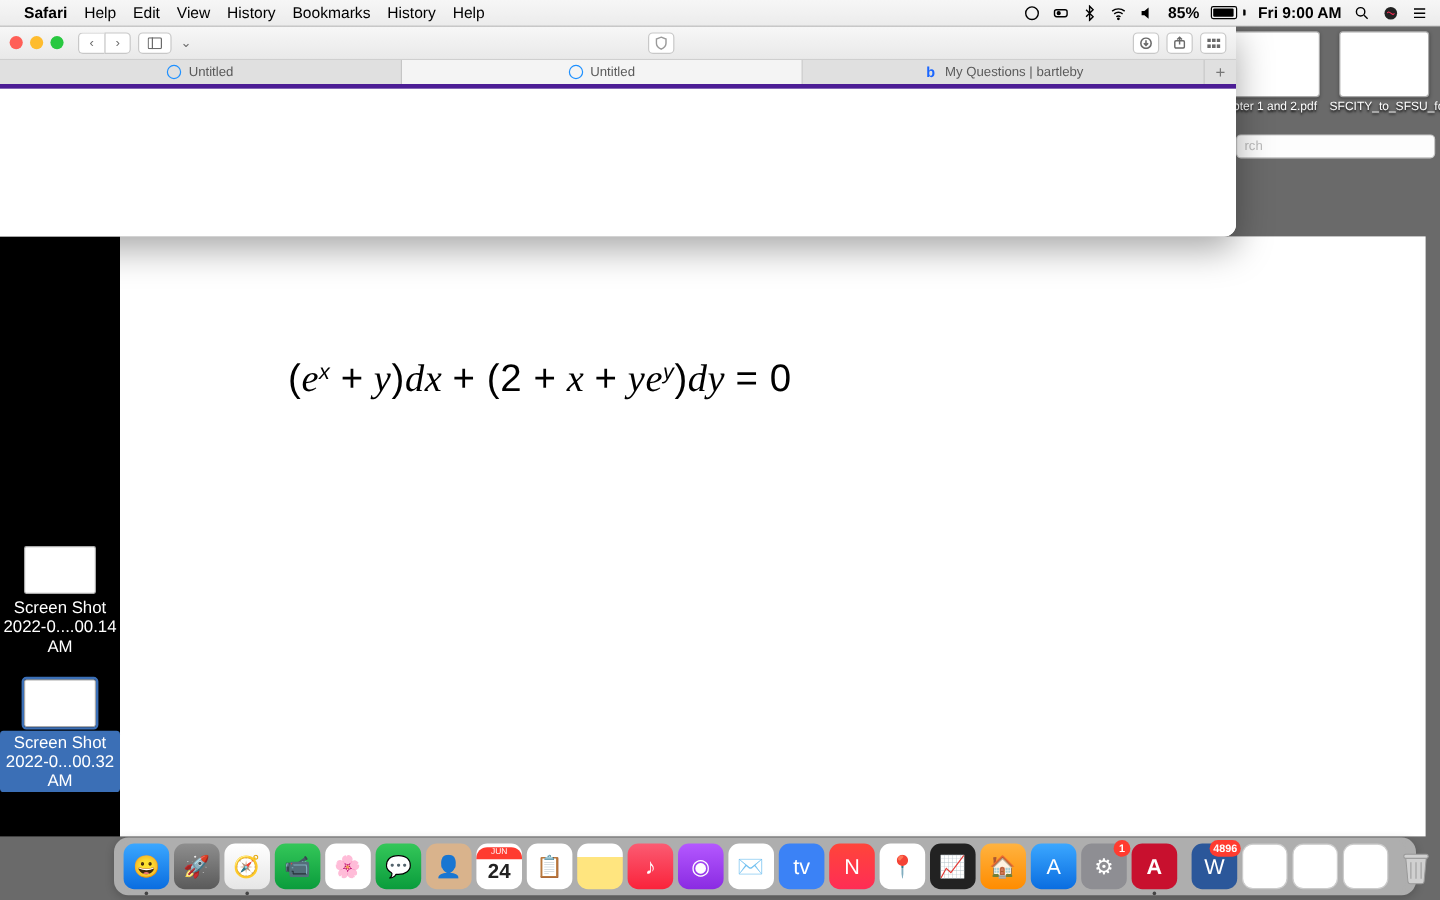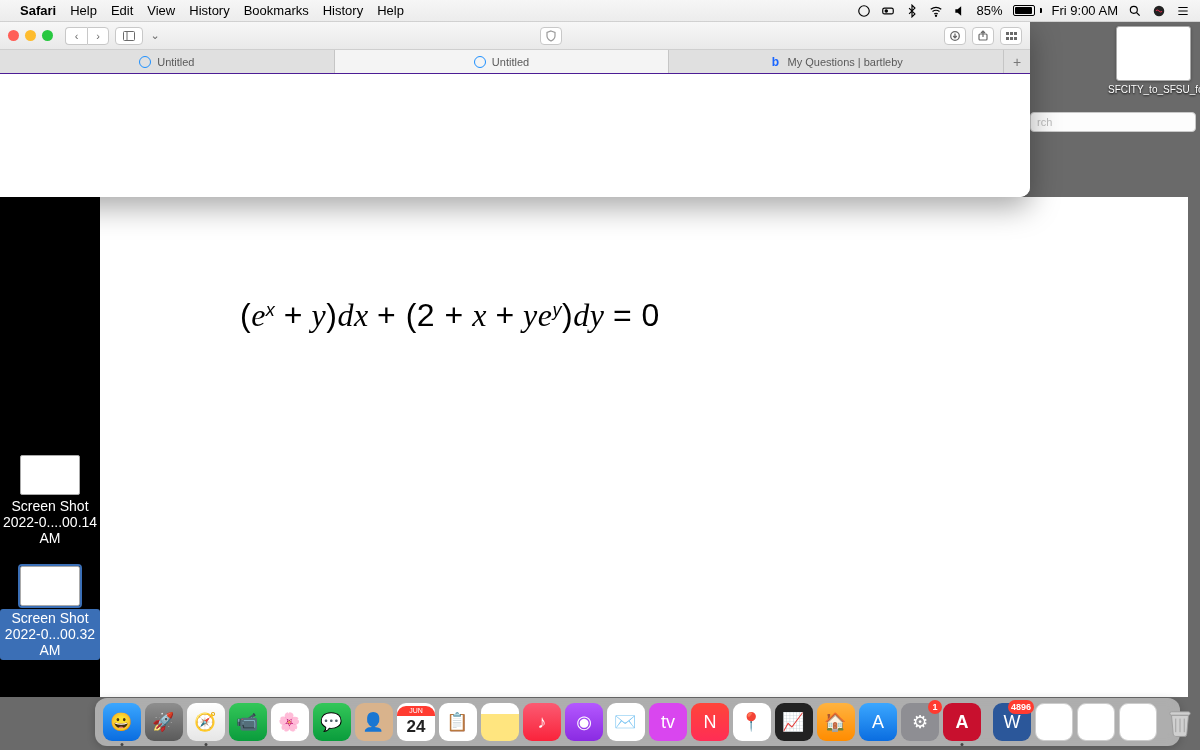--- a/index.html
+++ b/index.html
@@ -7,21 +7,21 @@
 
 
 .menubar { position:absolute; top:0; left:0; right:0; height:22px;
   background:linear-gradient(#f6f6f6,#ececec); display:flex; align-items:center;
   font-size:13px; color:#000; padding:0 10px; z-index:100;
   border-bottom:1px solid rgba(0,0,0,.15); }
 .menubar .apple { font-size:14px; margin-right:10px; }
 .menubar .app { font-weight:600; margin-right:14px; }
 .menubar .menu-item { margin-right:14px; }
 .menubar .spacer { flex:1; }
-.menubar .status { margin-left:10px; display:flex; align-items:center; gap:4px; }
+.menubar .status { margin-left:10px; display:flex; align-items:center; gap:4px;font-weight:bold; }
 .menubar .status svg { width:14px; height:14px; }
 .batt-shell{display:inline-flex;align-items:center;}
 .batt-body{width:22px;height:11px;border:1px solid #000;border-radius:2px;position:relative;}
 .batt-fill{position:absolute;top:1px;left:1px;bottom:1px;width:85%;background:#000;border-radius:1px;}
 .batt-nub{width:2px;height:5px;background:#000;margin-left:1px;border-radius:0 1px 1px 0;}
 
 
 .safari { position:absolute; top:22px; left:0; width:1030px; height:175px;
   background:#fff; border-bottom-right-radius:10px;
   box-shadow:0 10px 30px rgba(0,0,0,.35); z-index:50; overflow:hidden; }
@@ -37,21 +37,21 @@
 .nav-grp .nav-btn:last-child{border-radius:0 4px 4px 0}
 .sidebar-btn{width:28px;display:flex;align-items:center;justify-content:center}
 .shield{width:22px;height:18px;border:1px solid #c8c8c8;border-radius:4px;background:#fff;
   display:flex;align-items:center;justify-content:center;color:#9a9a9a;font-size:11px;margin-left:auto;margin-right:4px}
 .url-bar { flex:0 0 430px; height:20px; margin-left:4px; background:#fff;
   border:1px solid #c8c8c8; border-radius:4px; display:flex; align-items:center;
   justify-content:center; font-size:11px; color:#6b6b6b; }
 .tb-right{margin-left:auto;display:flex;gap:6px}
 .tb-ic{width:22px;height:18px;border:1px solid #c8c8c8;border-radius:4px;background:#fff;
   display:flex;align-items:center;justify-content:center;font-size:11px;color:#6a6a6a}
-.tabs { height:24px; display:flex; background:#dcdcdc; border-bottom:1px solid #4c1d95; }
+.tabs { height:24px; display:flex; background:#dcdcdc; border-bottom:4px solid #4c1d95; }
 .tab { flex:1; display:flex; align-items:center; justify-content:center; gap:6px;
   font-size:11px; color:#5a5a5a; border-right:1px solid #c5c5c5; background:#e0e0e0; }
 .tab.active{background:#f4f4f4}
 .tab .ico{width:12px;height:12px;display:inline-flex;align-items:center;justify-content:center}
 .tab .ico.compass{border:1.5px solid #1e90ff;border-radius:50%}
 .tab .ico.b{font-weight:700;color:#1a66ff;font-size:12px}
 .newtab{width:26px;display:flex;align-items:center;justify-content:center;color:#777;font-size:14px;background:#e0e0e0}
 .safari-content{height:calc(100% - 52px);background:#fff}
 
 
@@ -106,21 +106,21 @@
 .msg{background:linear-gradient(#34c759,#0a9c3c)}
 .contacts{background:#d9b38c}
 .cal{background:#fff;color:#ff3b30;flex-direction:column}
 .cal .mo{font-size:7px;background:#ff3b30;color:#fff;width:100%;text-align:center;
   border-radius:9px 9px 0 0;line-height:10px}
 .cal .da{font-size:17px;color:#222;font-weight:700;line-height:22px}
 .rem{background:#fff}
 .notes{background:linear-gradient(#fff 30%,#ffe57f 30%)}
 .music{background:linear-gradient(#fb5b72,#fa233b)}
 .pod{background:linear-gradient(#b458ff,#8a2be2)}
-.tv{background:#d946ef;font-size:10px}
+.tv{background:#3b82f6;font-size:10px}
 .news{background:linear-gradient(#ff453a,#ff2d55)}
 .stocks{background:#222}
 .home{background:linear-gradient(#ffb340,#ff8c00)}
 .appstore{background:linear-gradient(#3ba7ff,#0a6de0)}
 .sys{background:#8e8e93}
 .autocad{background:#c8102e;font-weight:700}
 .word{background:#2b579a}
 .recent1{background:#fff;border:1px solid #ccc}
 .recent2{background:#fff;border:1px solid #ccc}
 .trash{background:transparent}
@@ -259,20 +259,24 @@
     </div>
     <div class="newtab">+</div>
   </div>
   <div class="safari-content"></div>
 </div>
 
 <div class="desk-right">
   <div class="dk-row">
     <div class="dk-item">
       <div class="thumb"></div>
+      <div class="dk-label">pter 1 and 2.pdf</div>
+    </div>
+    <div class="dk-item">
+      <div class="thumb"></div>
       <div class="dk-label">SFCITY_to_SFSU_for_2021-...B.S..pdf</div>
     </div>
   </div>
   <div class="searchbox">rch</div>
 </div>
 
 <div class="black-strip"></div>
 <div class="doc">
   <div class="equation">
     <span class="rm">(</span>e<sup>x</sup> <span class="rm">+</span> y<span class="rm">)</span>dx <span class="rm">+ (2 +</span> x <span class="rm">+</span> ye<sup>y</sup><span class="rm">)</span>dy <span class="rm">= 0</span>

